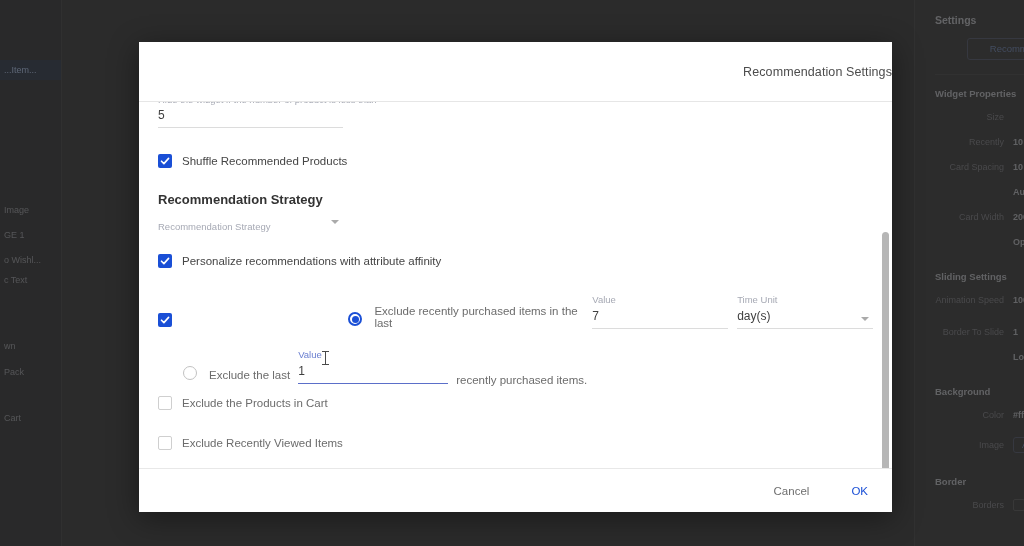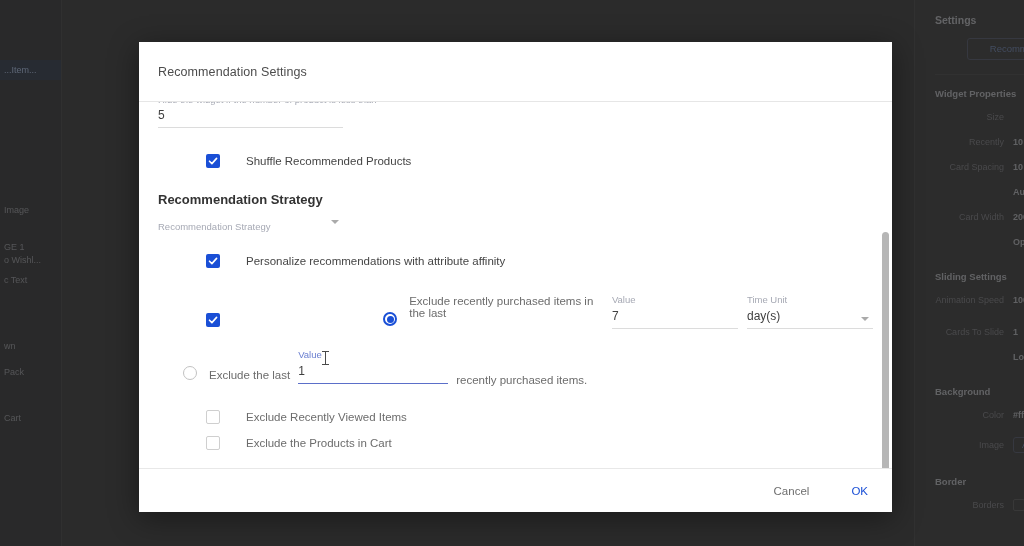--- a/index.html
+++ b/index.html
@@ -63,20 +63,21 @@
     background: #ffffff;
     box-shadow: 0 6px 28px rgba(0,0,0,0.42);
     display: flex; flex-direction: column;
     overflow: hidden;
   }
   .dlg-header {
     height: 60px; flex: 0 0 60px;
     border-bottom: 1px solid #e6e6e6;
     display: flex; align-items: center;
     padding-left: 19px;
+    justify-content: flex-end;
   }
   .dlg-title { font-size: 12.5px; color: #4c4c4c; letter-spacing: .1px; }
 
   .dlg-body {
     flex: 1 1 auto; position: relative;
     padding: 0 19px; overflow: hidden;
   }
   .scroll-inner { position: absolute; left: 19px; right: 19px; top: -22px; }
 
   .dlg-footer {
@@ -114,21 +115,21 @@
   .row-clip { height: 28px; overflow: hidden; }
 
   .caret {
     position: absolute; right: 4px; bottom: 8px;
     width: 0; height: 0;
     border-left: 4px solid transparent;
     border-right: 4px solid transparent;
     border-top: 4px solid #aaaaaa;
   }
 
-  .check-row { display: flex; align-items: center; gap: 26px; margin-left: 48px; }
+  .check-row { display: flex; align-items: center; gap: 10px; }
   .cbox {
     width: 14px; height: 14px; border-radius: 2px;
     display: inline-flex; align-items: center; justify-content: center;
     flex: 0 0 14px;
   }
   .cbox.on { background: #1a4fd6; }
   .cbox.off { background: #fff; border: 1.5px solid #cfcfcf; }
   .cbox svg { display: block; }
   .chk-label { font-size: 11.5px; color: #454545; }
   .chk-label.muted { color: #6c6c6c; }
@@ -157,21 +158,21 @@
 </head>
 <body>
 
 <div id="app">
 
   <div class="bg-layer">
 
     <div class="bg-left">
       <div class="bg-left-item sel" style="top:60px"><span>...Item...</span></div>
       <div class="bg-left-item" style="top:200px"><span>Image</span></div>
-      <div class="bg-left-item" style="top:237px"><span>GE 1</span></div>
+      <div class="bg-left-item" style="top:225px"><span>GE 1</span></div>
       <div class="bg-left-item" style="top:250px"><span>o Wishl...</span></div>
       <div class="bg-left-item" style="top:270px"><span>c Text</span></div>
       <div class="bg-left-item" style="top:336px"><span>wn</span></div>
       <div class="bg-left-item" style="top:362px"><span>Pack</span></div>
       <div class="bg-left-item" style="top:408px"><span>Cart</span></div>
     </div>
 
     <div class="bg-right">
       <div class="bg-right-inner">
         <div class="br-title">Settings</div>
@@ -203,21 +204,21 @@
             <div class="br-label"></div>
             <div class="br-val">Open</div>
           </div>
 
         <div class="br-section" style="margin-top:22px">Sliding Settings</div>
         <div class="br-row">
             <div class="br-label">Animation Speed</div>
             <div class="br-val">1000</div>
           </div>
         <div class="br-row" style="margin-top:18px">
-            <div class="br-label">Cards To Slide</div>
+            <div class="br-label">Border To Slide</div>
             <div class="br-val">1</div>
           </div>
         <div class="br-row">
             <div class="br-label"></div>
             <div class="br-val">Loop</div>
           </div>
 
         <div class="br-section" style="margin-top:22px">Background</div>
         <div class="br-row">
             <div class="br-label">Color</div>
@@ -284,21 +285,21 @@
 
           <div class="check-row" style="width:196px; padding-bottom:2px">
             <span class="cbox on">
               <svg width="10" height="10" viewBox="0 0 10 10">
                   <path d="M1.5 5.2 L3.9 7.6 L8.6 2.4" fill="none" stroke="#ffffff" stroke-width="1.6" stroke-linecap="round" stroke-linejoin="round"></path>
                 </svg>
             </span>
           </div>
 
           <span class="radio on" style="margin-left:8px; margin-bottom:3px"></span>
-          <span class="chk-label muted" style="margin-left:12px; margin-bottom:10px">Exclude recently purchased items in the last</span>
+          <span class="chk-label muted" style="margin-left:12px; margin-bottom:0">Exclude recently purchased items in the last</span>
 
           <div class="field" style="width:146px; margin-left:9px">
             <div class="field-label">Value</div>
             <div class="field-value">7</div>
           </div>
 
           <div class="field" style="width:146px; margin-left:9px">
             <div class="field-label">Time Unit</div>
             <div class="field-value">day(s)</div>
             <span class="caret"></span>
@@ -310,30 +311,30 @@
           <span class="chk-label muted" style="margin-left:12px; margin-bottom:3px">Exclude the last</span>
 
           <div class="field" style="width:150px; margin-left:8px; position:relative">
             <div class="field-label focused">Value</div>
             <div class="field-value focused">1<span class="text-cursor"></span></div>
           </div>
 
           <span class="chk-label muted" style="margin-left:8px; margin-bottom:-2px">recently purchased items.</span>
         </div>
 
+        <div class="check-row" style="margin-top:12px">
+          <span class="cbox off"></span>
+          <span class="chk-label muted">Exclude the Products in Cart</span>
+        </div>
+
         <div class="check-row" style="margin-top:26px">
           <span class="cbox off"></span>
           <span class="chk-label muted">Exclude Recently Viewed Items</span>
         </div>
 
-        <div class="check-row" style="margin-top:12px">
-          <span class="cbox off"></span>
-          <span class="chk-label muted">Exclude the Products in Cart</span>
-        </div>
-
       </div>
 
       <div class="sbar-track"></div>
       <div class="sbar-thumb"></div>
     </div>
 
     <div class="dlg-footer">
       <button class="btn-text btn-cancel">Cancel</button>
       <button class="btn-text btn-ok">OK</button>
     </div>

